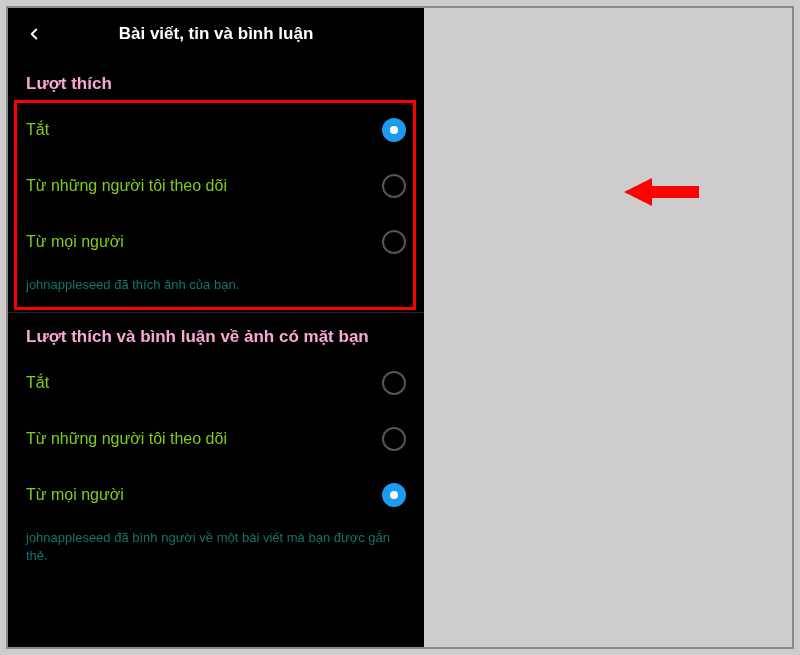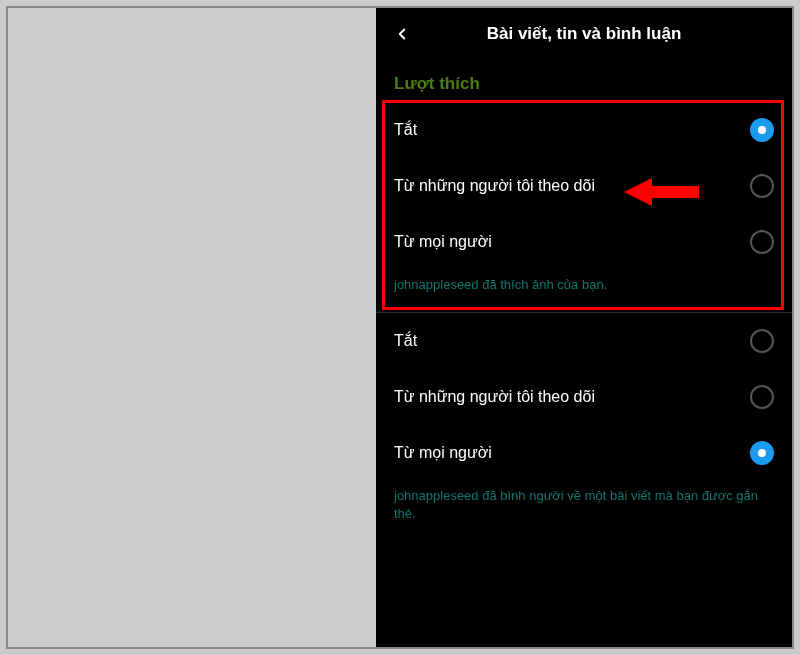--- a/index.html
+++ b/index.html
@@ -13,21 +13,21 @@
       justify-content: center;
       position: relative;
     }
     .frame {
       width: 788px;
       height: 643px;
       background: #cccccc;
       border: 2px solid #888;
       position: relative;
       display: flex;
-      justify-content: flex-end;
+      justify-content: flex-start;
     }
     .phone {
       width: 416px;
       height: 100%;
       background: #000000;
       color: #ffffff;
       overflow: hidden;
       position: relative;
     }
     .header {
@@ -51,33 +51,33 @@
     .title {
       flex: 1;
       text-align: center;
       font-size: 17px;
       font-weight: 600;
       color: #ffffff;
     }
     .section-title {
       font-size: 17px;
       font-weight: 600;
-      color: #4d7c0f;
+      color: #f9a8d4;
       padding: 14px 18px 8px 18px;
     }
     .option-row {
       display: flex;
       align-items: center;
       justify-content: space-between;
       padding: 16px 18px;
       cursor: pointer;
     }
     .option-label {
       font-size: 16px;
-      color: #ffffff;
+      color: #84cc16;
     }
     .radio {
       width: 24px;
       height: 24px;
       border: 2px solid #555555;
       border-radius: 50%;
       position: relative;
       flex-shrink: 0;
     }
     .radio.selected {
@@ -145,20 +145,21 @@
 
     <div class="option-row">
       <span class="option-label">Từ mọi người</span>
       <span class="radio"></span>
     </div>
 
     <div class="hint">johnappleseed đã thích ảnh của bạn.</div>
 
     <div class="divider"></div>
 
+    <div class="section-title">Lượt thích và bình luận về ảnh có mặt bạn</div>
 
     <div class="option-row">
       <span class="option-label">Tắt</span>
       <span class="radio"></span>
     </div>
 
     <div class="option-row">
       <span class="option-label">Từ những người tôi theo dõi</span>
       <span class="radio"></span>
     </div>

